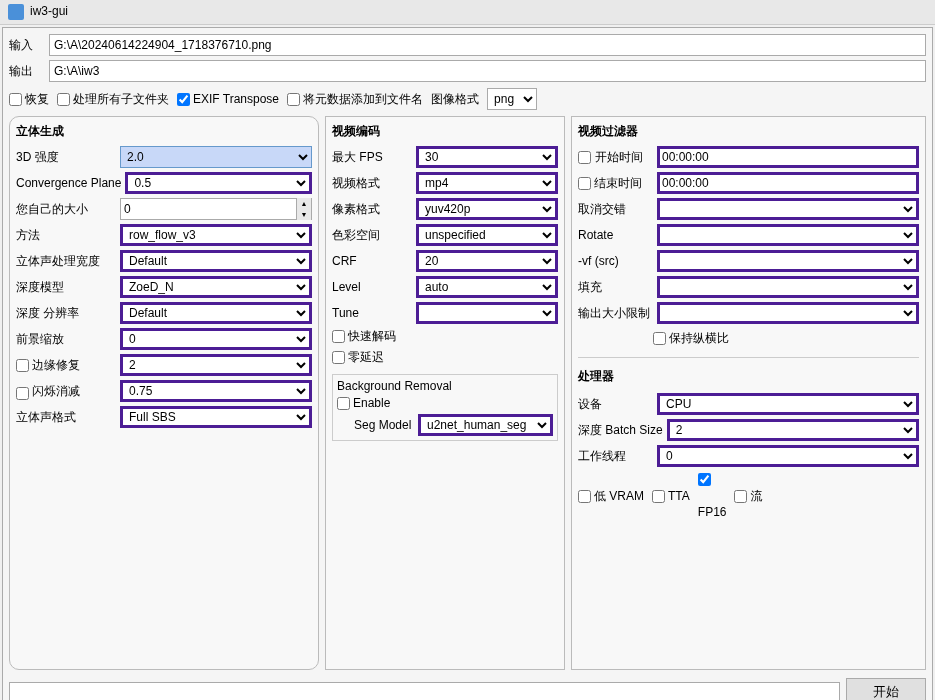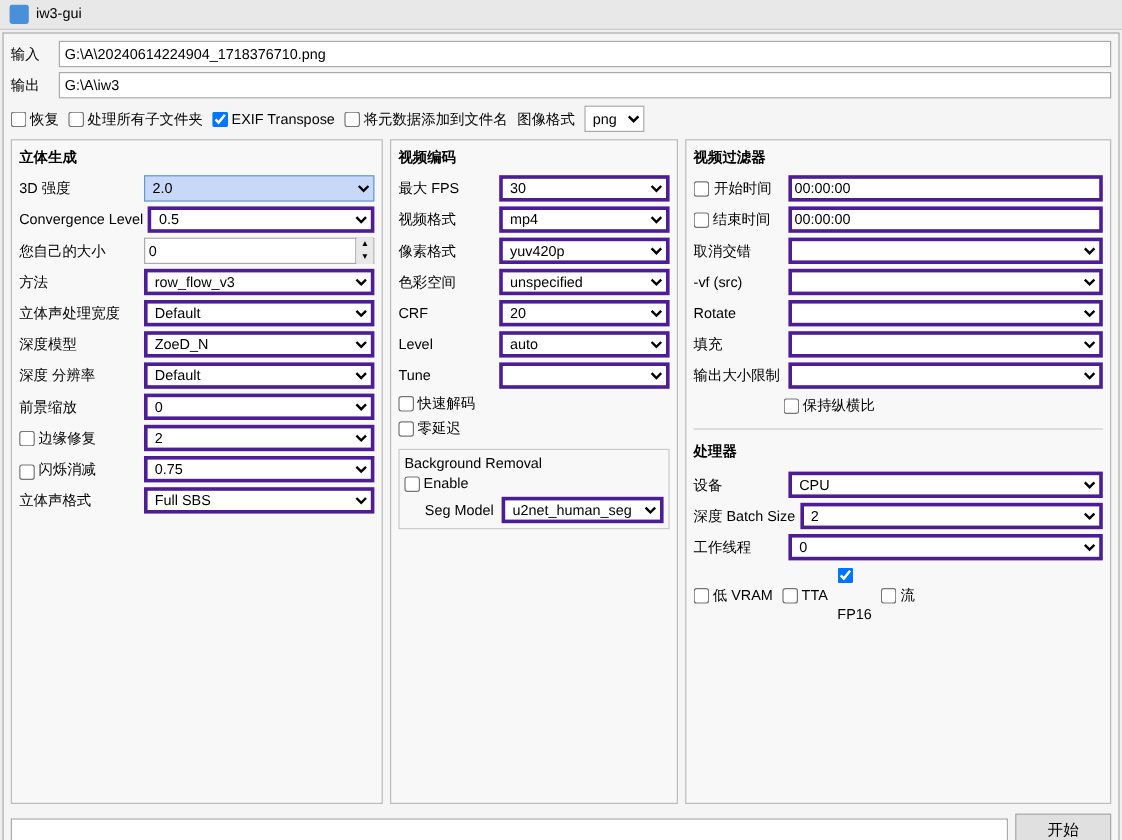--- a/index.html
+++ b/index.html
@@ -81,21 +81,21 @@
       flex: 1;
     }
     .panel {
       border: 1px solid #bbb;
       background: #f8f8f8;
       padding: 6px;
       display: flex;
       flex-direction: column;
       gap: 4px;
     }
-    .panel-left { width: 310px; }
+    .panel-left { width: 310px; border-radius: 10px; }
     .panel-mid { width: 240px; }
     .panel-right { flex: 1; }
     .panel-title {
       font-size: 12px;
       font-weight: bold;
       margin-bottom: 2px;
     }
     .form-row {
       display: flex;
       align-items: center;
@@ -257,21 +257,21 @@
       <div class="panel-title">立体生成</div>
 
       <div class="form-row">
         <span class="form-label form-label-w100">3D 强度</span>
         <select class="form-control form-control-highlight">
           <option>2.0</option><option>1.0</option><option>3.0</option><option>4.0</option><option>5.0</option>
         </select>
       </div>
 
       <div class="form-row">
-        <span class="form-label form-label-w100">Convergence Level</span>
+        <span class="form-label form-label-w100">Convergence Plane</span>
         <select class="form-control">
           <option>0.5</option><option>0.0</option><option>1.0</option>
         </select>
       </div>
 
       <div class="form-row">
         <span class="form-label form-label-w100">您自己的大小</span>
         <div class="spinbox">
           <input type="text" value="0" style="">
           <div class="spinbox-btns">
@@ -442,30 +442,30 @@
       </div>
 
       <div class="form-row">
         <span class="form-label" style="min-width:75px;">取消交错</span>
         <select class="form-control">
           <option></option><option>yadif</option><option>bwdif</option>
         </select>
       </div>
 
       <div class="form-row">
+        <span class="form-label" style="min-width:75px;">Rotate</span>
+        <select class="form-control">
+          <option></option><option>90</option><option>180</option><option>270</option>
+        </select>
+      </div>
+
+      <div class="form-row">
         <span class="form-label" style="min-width:75px;">-vf (src)</span>
         <select class="form-control">
           <option></option>
-        </select>
-      </div>
-
-      <div class="form-row">
-        <span class="form-label" style="min-width:75px;">Rotate</span>
-        <select class="form-control">
-          <option></option><option>90</option><option>180</option><option>270</option>
         </select>
       </div>
 
       <div class="form-row">
         <span class="form-label" style="min-width:75px;">填充</span>
         <select class="form-control">
           <option></option>
         </select>
       </div>
 

